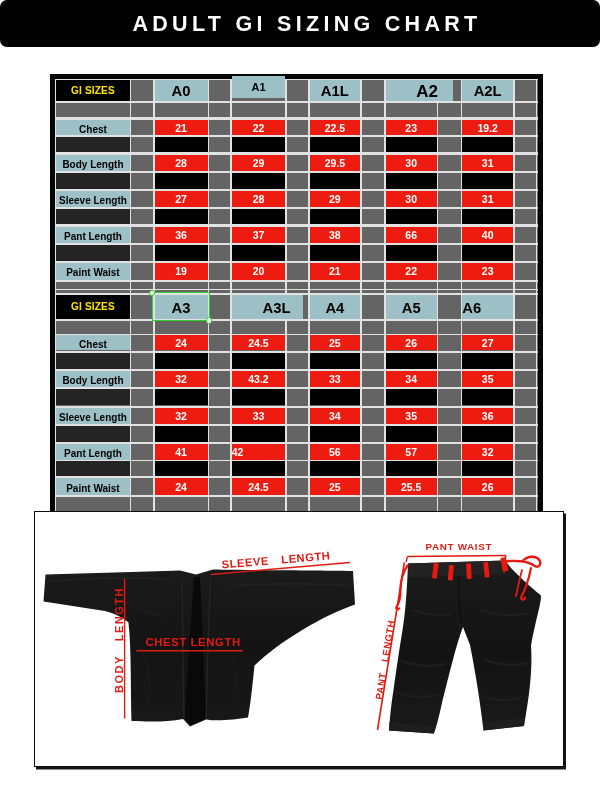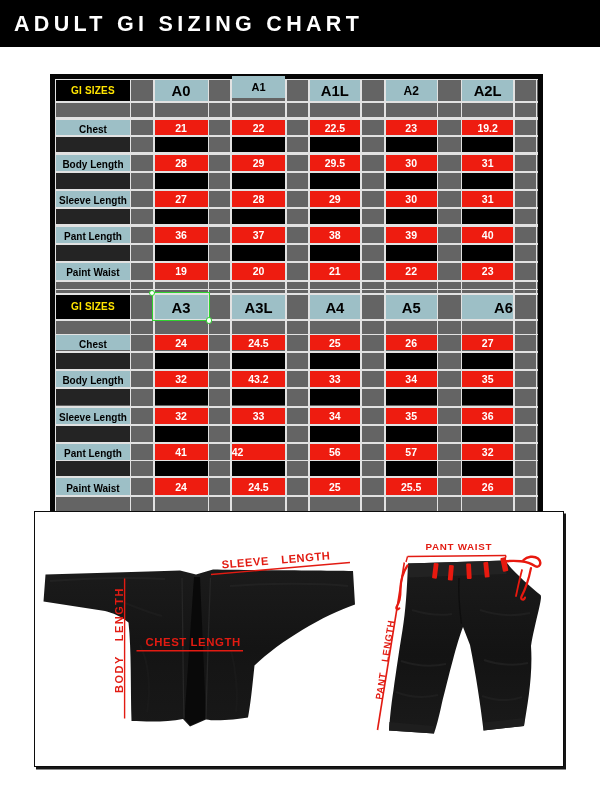--- a/index.html
+++ b/index.html
@@ -1,20 +1,20 @@
 <!DOCTYPE html>
 <html><head><meta charset="utf-8">
 <style>
 html,body{margin:0;padding:0;background:#ffffff;width:600px;height:800px;overflow:hidden;}
 body{font-family:"Liberation Sans",sans-serif;position:relative;}
 .abs{position:absolute;}
 </style></head>
 <body>
 
-<div class="abs" style="left:0;top:0;width:600px;height:47px;background:#000;color:#fff;font-weight:700;font-size:21.5px;letter-spacing:4.3px;text-align:left;line-height:49.5px;text-indent:14px;">ADULT GI SIZING CHART</div>
+<div class="abs" style="left:0;top:0;width:600px;height:47px;background:#000;color:#fff;font-weight:700;font-size:21.5px;letter-spacing:4.3px;text-align:center;line-height:49.5px;text-indent:14px;border-radius:7px;">ADULT GI SIZING CHART</div>
 
 <div class="abs" style="left:49.5px;top:74px;width:493px;height:440.5px;background:#060606;"></div>
 
 <div class="abs" style="left:54.5px;top:79px;width:483px;height:432.5px;background:#646464;"></div>
 <div class="abs" style="left:54.5px;top:79.0px;width:1.8px;height:432.5px;background:#e2e2e2;"></div>
 <div class="abs" style="left:129.6px;top:79.0px;width:1.5px;height:432.5px;background:#e2e2e2;"></div>
 <div class="abs" style="left:153.0px;top:79.0px;width:1.5px;height:432.5px;background:#e2e2e2;"></div>
 <div class="abs" style="left:207.5px;top:79.0px;width:1.5px;height:432.5px;background:#e2e2e2;"></div>
 <div class="abs" style="left:230.2px;top:79.0px;width:1.5px;height:432.5px;background:#e2e2e2;"></div>
 <div class="abs" style="left:285.3px;top:79.0px;width:1.5px;height:432.5px;background:#e2e2e2;"></div>
@@ -53,21 +53,21 @@
 <div class="abs" style="left:54.5px;top:510.8px;width:483.0px;height:0.7px;background:#e2e2e2;"></div>
 
 <div style="position:absolute;left:56.3px;top:79.5px;width:73.3px;height:21.8px;background:#000000;color:#ffe400;font-size:10px;font-weight:700;line-height:21.8px;text-align:center;letter-spacing:0.2px;">GI SIZES</div>
 
 <div style="position:absolute;left:154.5px;top:79.5px;width:53.0px;height:21.8px;background:#9dbfc6;color:#000;font-size:14.8px;font-weight:700;line-height:23.8px;text-align:center;">A0</div>
 
 <div style="position:absolute;left:231.7px;top:76px;width:53.6px;height:21.8px;background:#9dbfc6;color:#000000;font-size:11px;font-weight:700;line-height:23.8px;text-align:center;">A1</div>
 
 <div style="position:absolute;left:309.5px;top:79.5px;width:50.7px;height:21.8px;background:#9dbfc6;color:#000;font-size:14.8px;font-weight:700;line-height:23.8px;text-align:center;">A1L</div>
 
-<div style="position:absolute;left:385.8px;top:79.5px;width:50.8px;height:21.8px;background:#9dbfc6;color:#000;font-size:12px;font-weight:700;line-height:23.8px;text-align:center;">A2</div>
+<div style="position:absolute;left:385.8px;top:79.5px;width:50.8px;height:21.8px;background:#9dbfc6;color:#000;font-size:17px;font-weight:700;line-height:23.8px;text-align:center;padding-left:16px;">A2</div>
 
 <div style="position:absolute;left:462.3px;top:79.5px;width:50.7px;height:21.8px;background:#9dbfc6;color:#000;font-size:14.8px;font-weight:700;line-height:23.8px;text-align:center;">A2L</div>
 
 <div style="position:absolute;left:56.3px;top:119.7px;width:73.3px;height:15.0px;background:#9dbfc6;color:#000;font-size:10px;font-weight:700;line-height:19.0px;text-align:center;">Chest</div>
 <div style="position:absolute;left:154.5px;top:119.7px;width:53.0px;height:15.0px;background:#ee1c10;color:#fff;font-size:10.5px;font-weight:700;line-height:16.0px;text-align:center;">21</div>
 <div style="position:absolute;left:231.7px;top:119.7px;width:53.6px;height:15.0px;background:#ee1c10;color:#fff;font-size:10.5px;font-weight:700;line-height:16.0px;text-align:center;">22</div>
 <div style="position:absolute;left:309.5px;top:119.7px;width:50.7px;height:15.0px;background:#ee1c10;color:#fff;font-size:10.5px;font-weight:700;line-height:16.0px;text-align:center;">22.5</div>
 <div style="position:absolute;left:385.8px;top:119.7px;width:50.8px;height:15.0px;background:#ee1c10;color:#fff;font-size:10.5px;font-weight:700;line-height:16.0px;text-align:center;">23</div>
 <div style="position:absolute;left:462.3px;top:119.7px;width:50.7px;height:15.0px;background:#ee1c10;color:#fff;font-size:10.5px;font-weight:700;line-height:16.0px;text-align:center;">19.2</div>
 
@@ -103,48 +103,48 @@
 <div style="position:absolute;left:154.5px;top:209.2px;width:53.0px;height:15.0px;background:#000000;"></div>
 <div style="position:absolute;left:231.7px;top:209.2px;width:53.6px;height:15.0px;background:#000000;"></div>
 <div style="position:absolute;left:309.5px;top:209.2px;width:50.7px;height:15.0px;background:#000000;"></div>
 <div style="position:absolute;left:385.8px;top:209.2px;width:50.8px;height:15.0px;background:#000000;"></div>
 <div style="position:absolute;left:462.3px;top:209.2px;width:50.7px;height:15.0px;background:#000000;"></div>
 
 <div style="position:absolute;left:56.3px;top:226.7px;width:73.3px;height:16.1px;background:#9dbfc6;color:#000;font-size:10px;font-weight:700;line-height:20.1px;text-align:center;">Pant Length</div>
 <div style="position:absolute;left:154.5px;top:226.7px;width:53.0px;height:16.1px;background:#ee1c10;color:#fff;font-size:10.5px;font-weight:700;line-height:17.1px;text-align:center;">36</div>
 <div style="position:absolute;left:231.7px;top:226.7px;width:53.6px;height:16.1px;background:#ee1c10;color:#fff;font-size:10.5px;font-weight:700;line-height:17.1px;text-align:center;">37</div>
 <div style="position:absolute;left:309.5px;top:226.7px;width:50.7px;height:16.1px;background:#ee1c10;color:#fff;font-size:10.5px;font-weight:700;line-height:17.1px;text-align:center;">38</div>
-<div style="position:absolute;left:385.8px;top:226.7px;width:50.8px;height:16.1px;background:#ee1c10;color:#fff;font-size:10.5px;font-weight:700;line-height:17.1px;text-align:center;">39</div>
+<div style="position:absolute;left:385.8px;top:226.7px;width:50.8px;height:16.1px;background:#ee1c10;color:#fff;font-size:10.5px;font-weight:700;line-height:17.1px;text-align:center;">66</div>
 <div style="position:absolute;left:462.3px;top:226.7px;width:50.7px;height:16.1px;background:#ee1c10;color:#fff;font-size:10.5px;font-weight:700;line-height:17.1px;text-align:center;">40</div>
 
 <div style="position:absolute;left:56.3px;top:245.0px;width:73.3px;height:15.5px;background:#242424;"></div>
 <div style="position:absolute;left:154.5px;top:245.0px;width:53.0px;height:15.5px;background:#000000;"></div>
 <div style="position:absolute;left:231.7px;top:245.0px;width:53.6px;height:15.5px;background:#000000;"></div>
 <div style="position:absolute;left:309.5px;top:245.0px;width:50.7px;height:15.5px;background:#000000;"></div>
 <div style="position:absolute;left:385.8px;top:245.0px;width:50.8px;height:15.5px;background:#000000;"></div>
 <div style="position:absolute;left:462.3px;top:245.0px;width:50.7px;height:15.5px;background:#000000;"></div>
 
 <div style="position:absolute;left:56.3px;top:263.0px;width:73.3px;height:16.7px;background:#9dbfc6;color:#000;font-size:10px;font-weight:700;line-height:20.7px;text-align:center;">Paint Waist</div>
 <div style="position:absolute;left:154.5px;top:263.0px;width:53.0px;height:16.7px;background:#ee1c10;color:#fff;font-size:10.5px;font-weight:700;line-height:17.7px;text-align:center;">19</div>
 <div style="position:absolute;left:231.7px;top:263.0px;width:53.6px;height:16.7px;background:#ee1c10;color:#fff;font-size:10.5px;font-weight:700;line-height:17.7px;text-align:center;">20</div>
 <div style="position:absolute;left:309.5px;top:263.0px;width:50.7px;height:16.7px;background:#ee1c10;color:#fff;font-size:10.5px;font-weight:700;line-height:17.7px;text-align:center;">21</div>
 <div style="position:absolute;left:385.8px;top:263.0px;width:50.8px;height:16.7px;background:#ee1c10;color:#fff;font-size:10.5px;font-weight:700;line-height:17.7px;text-align:center;">22</div>
 <div style="position:absolute;left:462.3px;top:263.0px;width:50.7px;height:16.7px;background:#ee1c10;color:#fff;font-size:10.5px;font-weight:700;line-height:17.7px;text-align:center;">23</div>
 
 <div style="position:absolute;left:56.3px;top:294.6px;width:73.3px;height:24.8px;background:#000000;color:#ffe400;font-size:10px;font-weight:700;line-height:24.8px;text-align:center;letter-spacing:0.2px;">GI SIZES</div>
 
 <div style="position:absolute;left:154.5px;top:294.6px;width:53.0px;height:24.8px;background:#9dbfc6;color:#000;font-size:14.8px;font-weight:700;line-height:26.8px;text-align:center;">A3</div>
 
-<div style="position:absolute;left:231.7px;top:294.6px;width:53.6px;height:24.8px;background:#9dbfc6;color:#000;font-size:14.8px;font-weight:700;line-height:26.8px;text-align:center;">A3L</div>
+<div style="position:absolute;left:231.7px;top:294.6px;width:53.6px;height:24.8px;background:#9dbfc6;color:#000;font-size:14.8px;font-weight:700;line-height:26.8px;text-align:center;padding-left:18px;">A3L</div>
 
 <div style="position:absolute;left:309.5px;top:294.6px;width:50.7px;height:24.8px;background:#9dbfc6;color:#000;font-size:14.8px;font-weight:700;line-height:26.8px;text-align:center;">A4</div>
 
 <div style="position:absolute;left:385.8px;top:294.6px;width:50.8px;height:24.8px;background:#9dbfc6;color:#000;font-size:14.8px;font-weight:700;line-height:26.8px;text-align:center;">A5</div>
 
-<div style="position:absolute;left:462.3px;top:294.6px;width:50.7px;height:24.8px;background:#9dbfc6;color:#000;font-size:14.8px;font-weight:700;line-height:26.8px;text-align:right;">A6</div>
+<div style="position:absolute;left:462.3px;top:294.6px;width:50.7px;height:24.8px;background:#9dbfc6;color:#000;font-size:14.8px;font-weight:700;line-height:26.8px;text-align:left;">A6</div>
 
 <div style="position:absolute;left:56.3px;top:334.9px;width:73.3px;height:15.6px;background:#9dbfc6;color:#000;font-size:10px;font-weight:700;line-height:19.6px;text-align:center;">Chest</div>
 <div style="position:absolute;left:154.5px;top:334.9px;width:53.0px;height:15.6px;background:#ee1c10;color:#fff;font-size:10.5px;font-weight:700;line-height:16.6px;text-align:center;">24</div>
 <div style="position:absolute;left:231.7px;top:334.9px;width:53.6px;height:15.6px;background:#ee1c10;color:#fff;font-size:10.5px;font-weight:700;line-height:16.6px;text-align:center;">24.5</div>
 <div style="position:absolute;left:309.5px;top:334.9px;width:50.7px;height:15.6px;background:#ee1c10;color:#fff;font-size:10.5px;font-weight:700;line-height:16.6px;text-align:center;">25</div>
 <div style="position:absolute;left:385.8px;top:334.9px;width:50.8px;height:15.6px;background:#ee1c10;color:#fff;font-size:10.5px;font-weight:700;line-height:16.6px;text-align:center;">26</div>
 <div style="position:absolute;left:462.3px;top:334.9px;width:50.7px;height:15.6px;background:#ee1c10;color:#fff;font-size:10.5px;font-weight:700;line-height:16.6px;text-align:center;">27</div>
 
 <div style="position:absolute;left:56.3px;top:352.7px;width:73.3px;height:16.1px;background:#242424;"></div>
 <div style="position:absolute;left:154.5px;top:352.7px;width:53.0px;height:16.1px;background:#000000;"></div>

